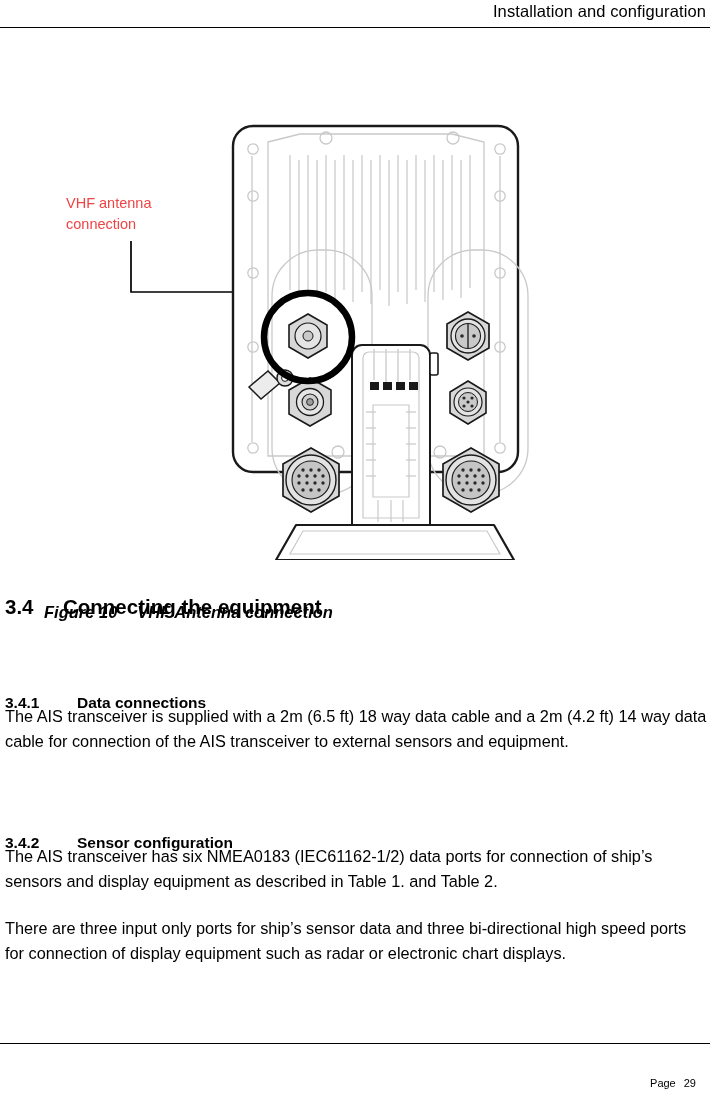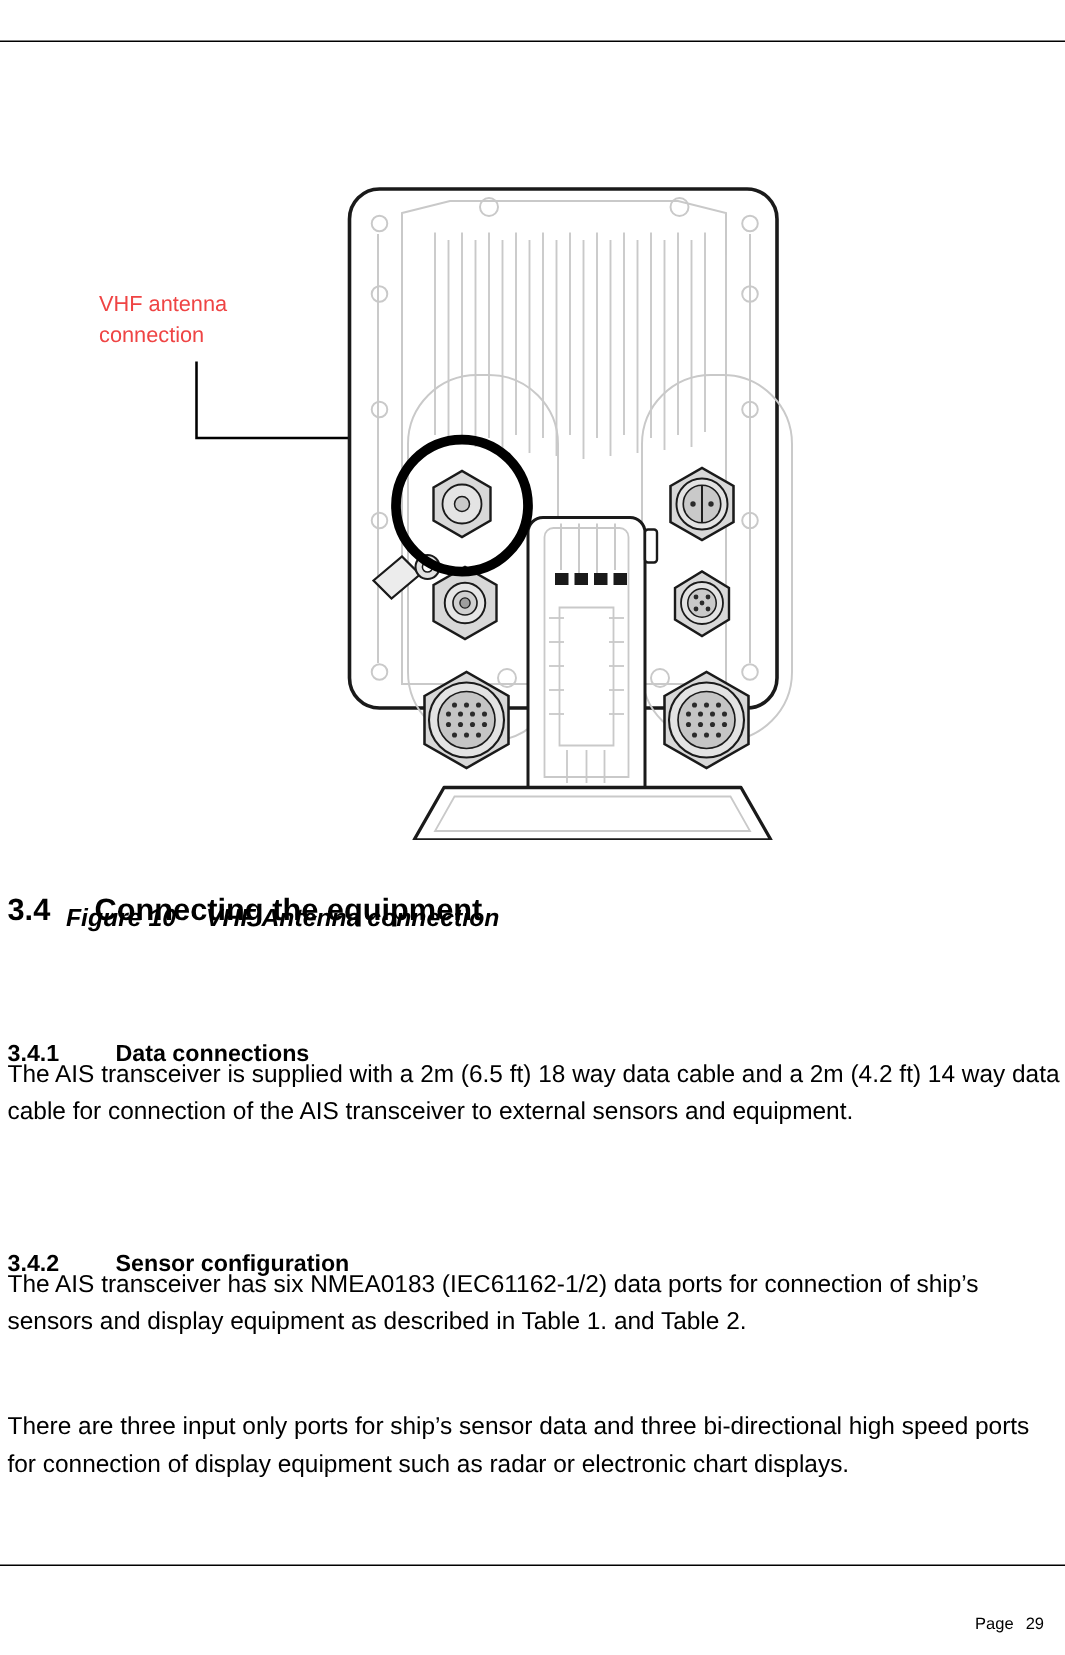--- a/index.html
+++ b/index.html
@@ -106,21 +106,21 @@
   
   .para {
     position: absolute;
     left: 5px;
     width: 702px;
     font-size: 16.3px;
     line-height: 24.5px;
   }
   #para-1 { top: 688px; }
   #para-2 { top: 828px; }
-  #para-3 { top: 923px; }
+  #para-3 { top: 900px; }
 
   
   .page-footer {
     position: absolute;
     left: 0;
     top: 1043px;
     width: 710px;
     height: 60px;
   }
   .footer-rule {
@@ -137,20 +137,21 @@
     top: 34px;
     font-size: 11px;
     white-space: nowrap;
   }
   .footer-page .pg-label { margin-right: 8px; }
 </style>
 </head>
 <body>
 
 <div class="page-header">
+  <div class="header-title">Installation and configuration</div>
   <div class="header-rule"></div>
 </div>
 
 <div class="figure-block">
 
   <div class="figure-callout">
     <span class="callout-line1">VHF antenna</span>
     <span class="callout-line2">connection</span>
   </div>
 

